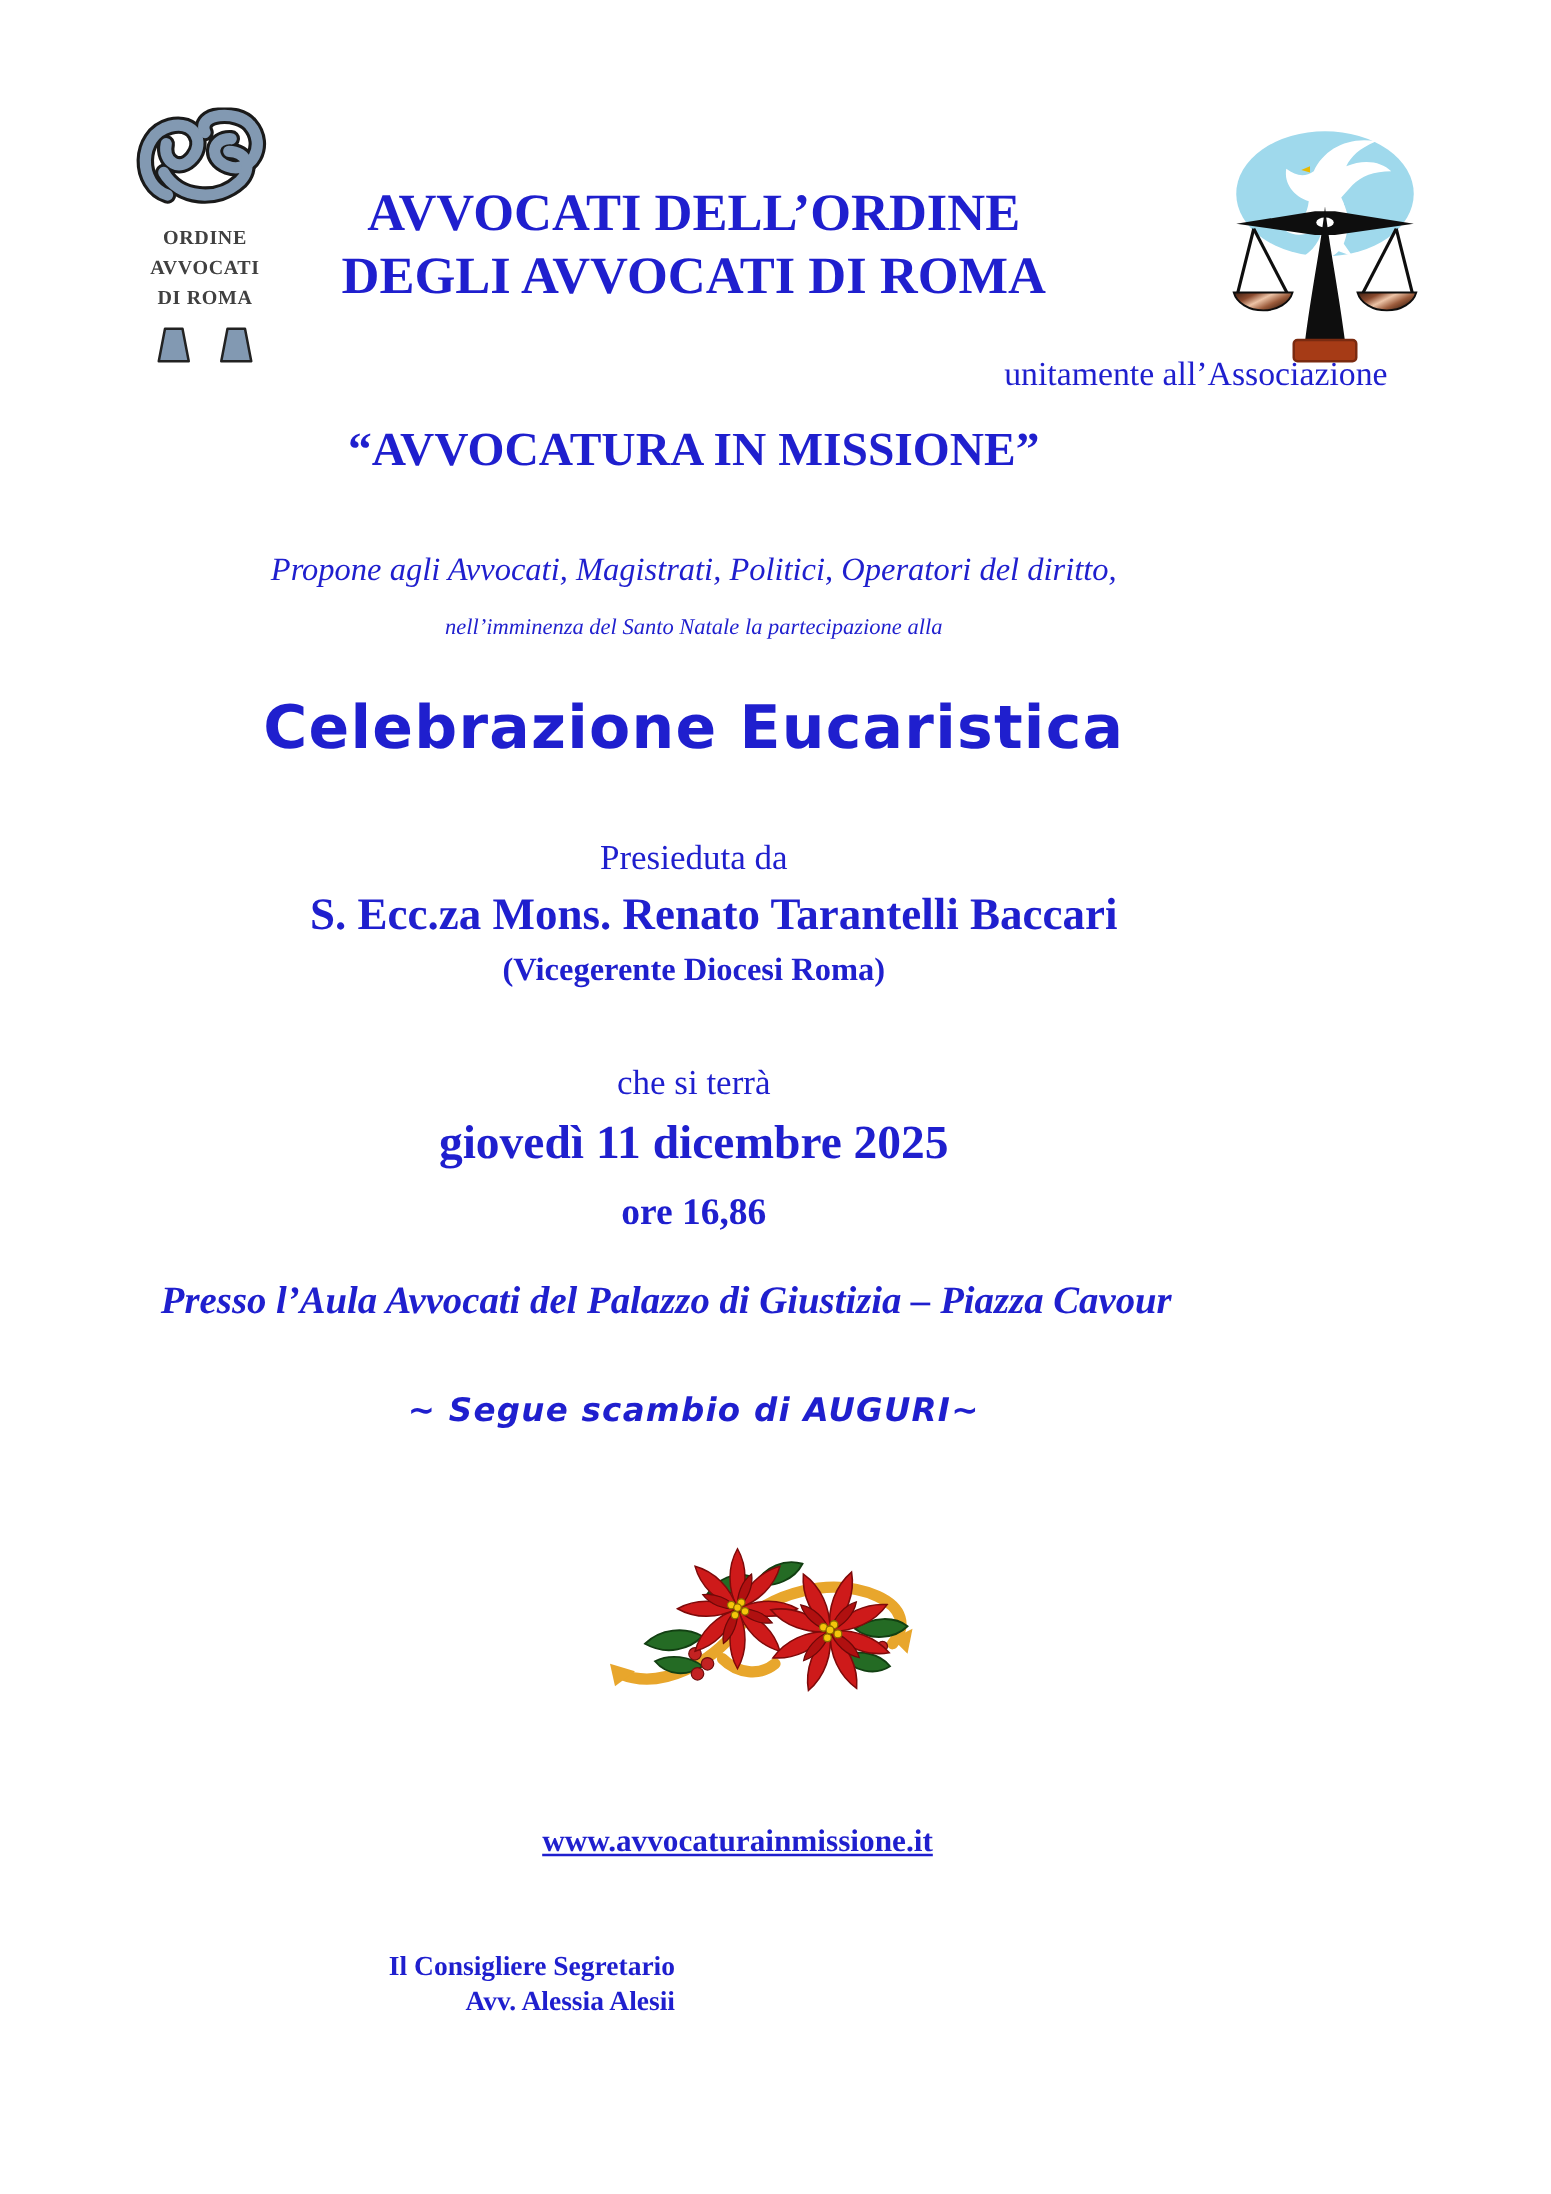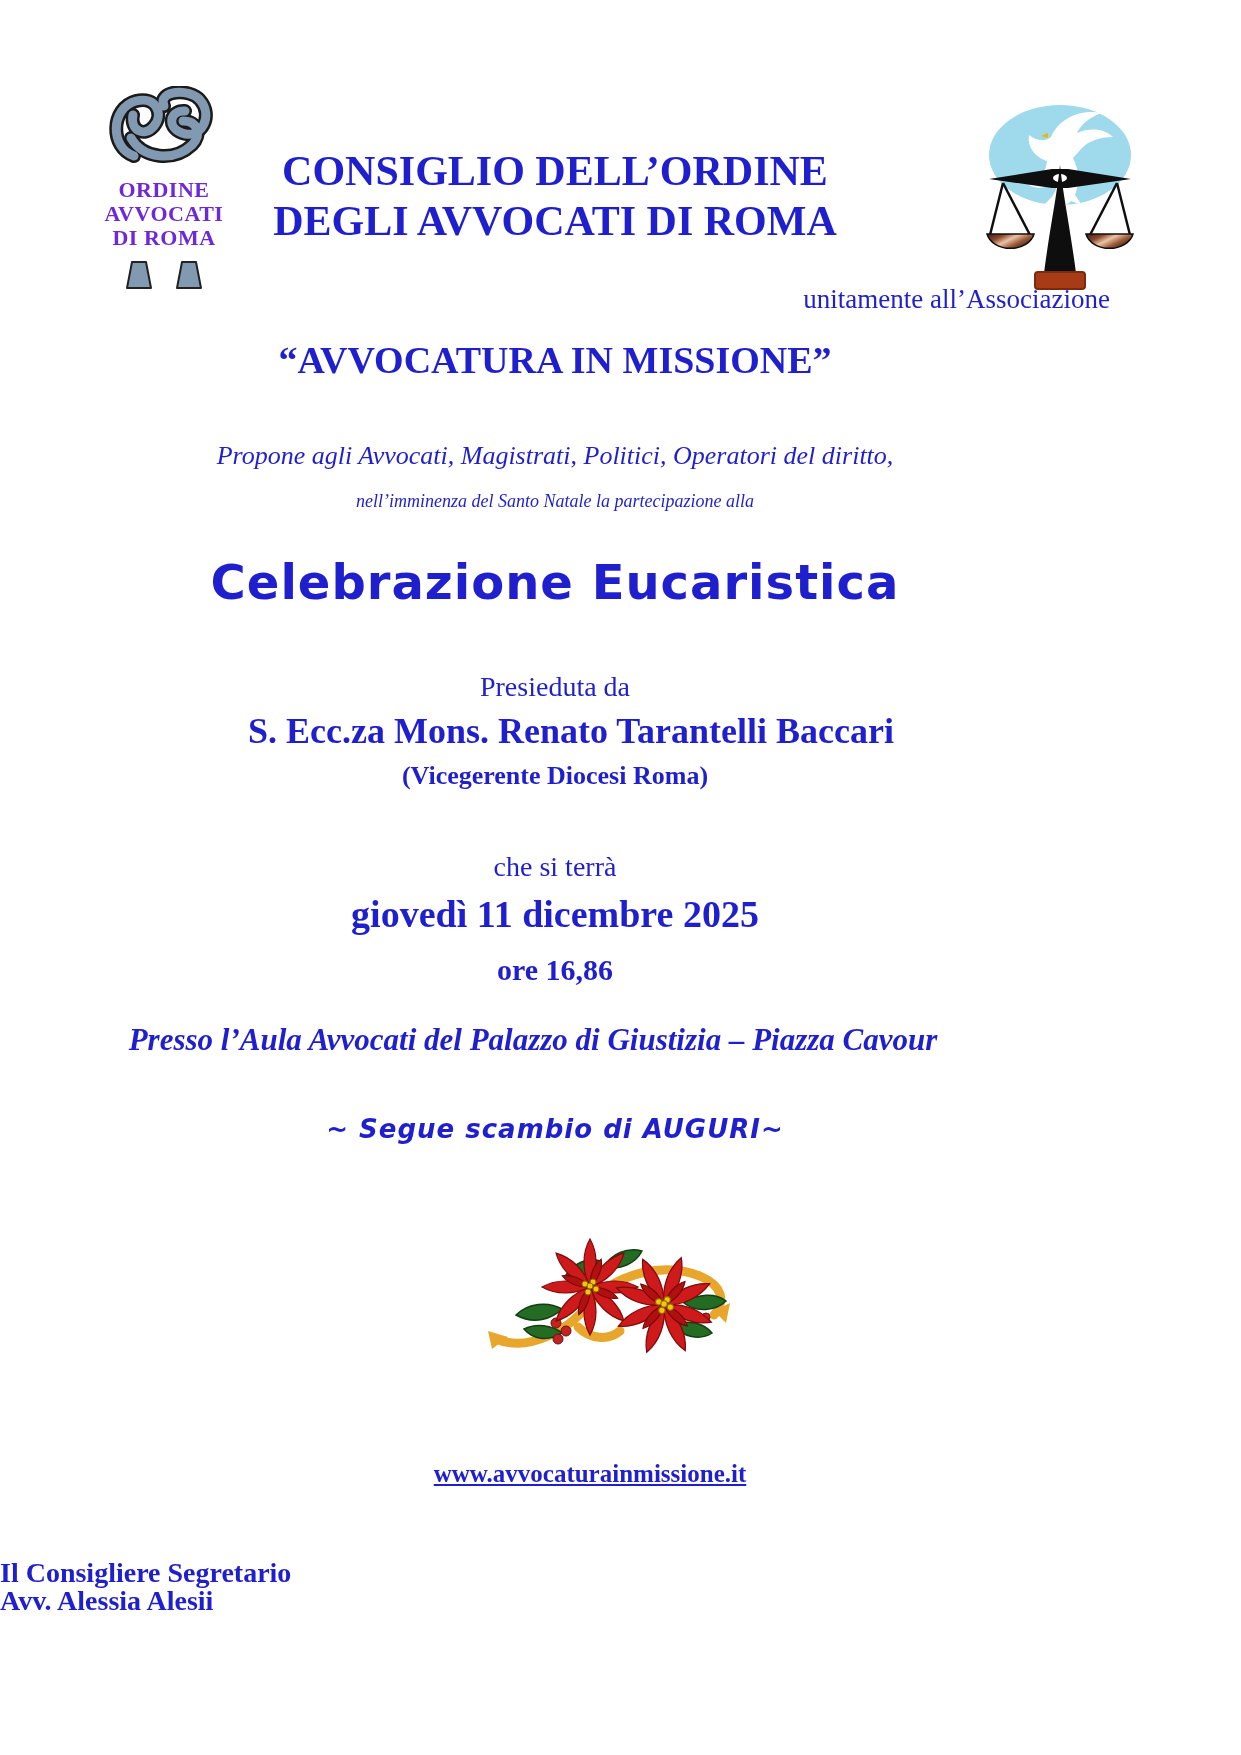--- a/index.html
+++ b/index.html
@@ -4,41 +4,41 @@
 <style>
   html,body{margin:0;padding:0;}
   body{
     width:1241px;height:1755px;position:relative;background:#ffffff;
     font-family:"Liberation Serif", serif;overflow:hidden;
   }
   .abs{position:absolute;left:0;width:1110px;text-align:center;}
   .blue{color:#1f1fce;}
   
   .left-logo{position:absolute;left:86px;top:86px;width:156px;text-align:center;}
-  .left-logo-text{font-weight:bold;color:#6d28d9;font-size:22px;line-height:24px;letter-spacing:.5px;}
+  .left-logo-text{font-weight:bold;color:#404040;font-size:16px;line-height:24px;letter-spacing:.5px;}
   .right-logo{position:absolute;left:985px;top:103px;width:150px;height:190px;}
   
   .title{top:146px;font-size:42px;line-height:50px;font-weight:bold;}
   .subtitle{top:284px;font-size:27px;text-align:right;}
   .association{top:338px;font-size:38px;font-weight:bold;}
   .intro1{top:441px;font-size:26px;font-style:italic;}
   .intro2{top:491px;font-size:18px;font-style:italic;}
   .event-title{top:554px;font-size:48px;font-family:"DejaVu Sans", sans-serif;font-weight:bold;letter-spacing:1px;}
   .presieduta{top:671px;font-size:28px;}
   .celebrant{top:710px;font-size:36px;font-weight:bold;margin-left:16px;}
   .celebrant-role{top:761px;font-size:26px;font-weight:bold;}
   .terra{top:851px;font-size:28px;}
   .date{top:892px;font-size:38px;font-weight:bold;}
   .time{top:953px;font-size:30px;font-weight:bold;}
   .location{top:1022px;font-size:31px;font-weight:bold;font-style:italic;width:1066px;}
   .segue{top:1114px;font-size:26px;font-weight:bold;font-style:italic;font-family:"DejaVu Sans", sans-serif;letter-spacing:1px;}
   .flowers{position:absolute;left:478px;top:1231px;width:272px;height:134px;}
   .url-line{top:1460px;width:1180px;font-size:25px;font-weight:bold;}
   .url-line a{color:#1f1fce;text-decoration:underline;cursor:pointer;}
-  .sig{position:absolute;top:1559px;font-size:28px;font-weight:bold;line-height:28px;text-align:left;}
+  .sig{position:absolute;top:1559px;font-size:22px;font-weight:bold;line-height:28px;text-align:right;}
   .sig-left{left:0;width:540px;}
   .sig-right{left:673px;width:540px;}
 </style>
 </head>
 <body>
 
 <div class="left-logo">
   <span>
     <svg width="124" height="88" viewBox="0 0 124 88">
       <g stroke="#1a1a1a" stroke-width="14" fill="none" stroke-linecap="round">
@@ -100,21 +100,21 @@
 
       <path d="M2,131 A24 18 0 0 0 49,131 Z" fill="url(#copper)" stroke="#0e0e0e" stroke-width="1.5"></path>
       <path d="M101,131 A24 18 0 0 0 148,131 Z" fill="url(#copper)" stroke="#0e0e0e" stroke-width="1.5"></path>
 
       <rect x="50" y="169" width="50" height="17" rx="3" fill="#a63b16" stroke="#7a2a10" stroke-width="2"></rect>
     </svg>
   </span>
 </div>
 
 <div class="abs title blue">
-  <div>CONSIGLIO DELL’ORDINE</div>
+  <div>AVVOCATI DELL’ORDINE</div>
   <div>DEGLI AVVOCATI DI ROMA</div>
 </div>
 
 <div class="abs subtitle blue">unitamente all’Associazione</div>
 <div class="abs association blue">“AVVOCATURA IN MISSIONE”</div>
 
 <div class="abs intro1 blue">Propone agli Avvocati, Magistrati, Politici, Operatori del diritto,</div>
 <div class="abs intro2 blue">nell’imminenza del Santo Natale la partecipazione alla</div>
 
 <div class="abs event-title blue">Celebrazione Eucaristica</div>

